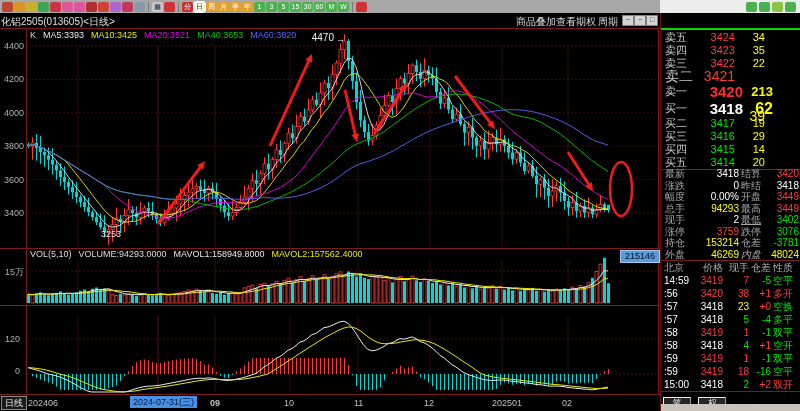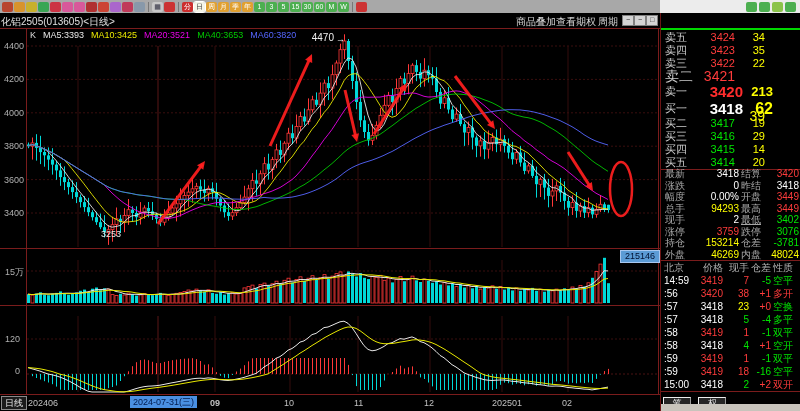--- a/index.html
+++ b/index.html
@@ -742,20 +742,21 @@
       <polygon points="495,129 487.0,124.9 493.2,120.2" fill="#ff1f1f" opacity="0.92"></polygon>
       <line x1="568" y1="152" x2="590.8" y2="187.6" stroke="#ff1f1f" stroke-width="3" opacity="0.92"></line>
       <polygon points="593,191 585.3,186.3 591.9,182.1" fill="#ff1f1f" opacity="0.92"></polygon>
       <ellipse cx="621" cy="189" rx="11" ry="27" fill="none" stroke="#ff1f1f" stroke-width="2.5" opacity="0.92"></ellipse>
       <text x="334" y="41" fill="#f0f0f0" font-size="10" text-anchor="end">4470</text>
       <text x="336" y="42" fill="#f0f0f0" font-size="9">→</text>
       <text x="111" y="237" fill="#e8e8e8" font-size="9" text-anchor="middle">3253</text>
     </svg>
 
   <div class="indline" id="main-ind" style="left:30px;top:30px"><span style="color: rgb(220, 220, 220);">K</span><span style="color: rgb(232, 232, 232);">MA5:3393</span><span style="color: rgb(232, 232, 0);">MA10:3425</span><span style="color: rgb(232, 0, 232);">MA20:3521</span><span style="color: rgb(0, 200, 0);">MA40:3653</span><span style="color: rgb(85, 102, 255);">MA60:3820</span></div>
+  <div class="indline" id="vol-ind" style="left:30px;top:249px"><span style="color: rgb(220, 220, 220);">VOL(5,10)</span><span style="color: rgb(220, 220, 220);">VOLUME:94293.0000</span><span style="color: rgb(232, 232, 232);">MAVOL1:158949.8000</span><span style="color: rgb(232, 232, 0);">MAVOL2:157562.4000</span></div>
 
   <div id="ylabels">
       <div class="ylab" style="top: 41px; left: 2px; width: 22px;">4400</div>
       <div class="ylab" style="top: 74.4px; left: 2px; width: 22px;">4200</div>
       <div class="ylab" style="top: 107.8px; left: 2px; width: 22px;">4000</div>
       <div class="ylab" style="top: 141.2px; left: 2px; width: 22px;">3800</div>
       <div class="ylab" style="top: 174.6px; left: 2px; width: 22px;">3600</div>
       <div class="ylab" style="top: 208px; left: 2px; width: 22px;">3400</div>
     </div>
   <div class="ylab" style="top:266px;left:2px;width:22px">15万</div>
@@ -871,21 +872,21 @@
         </div>
         <div class="rrow" style="top: 224px; height: 11px; line-height: 11px; font-size: 10px;">
           <span class="cell" style="left: 4px; color: rgb(168, 168, 168);">持仓</span>
           <span class="cell" style="right: 62px; color: rgb(255, 255, 0);">153214</span>
           <span class="cell" style="left: 80px; color: rgb(168, 168, 168);">仓差</span>
           <span class="cell" style="right: 2px; color: rgb(0, 230, 0);">-3781</span>
         </div>
         <div class="rrow" style="top: 236px; height: 11px; line-height: 11px; font-size: 10px;">
           <span class="cell" style="left: 4px; color: rgb(168, 168, 168);">外盘</span>
           <span class="cell" style="right: 62px; color: rgb(255, 255, 0);">46269</span>
-          <span class="cell" style="left: 80px; color: rgb(168, 168, 168);">内盘</span>
+          <span class="cell" style="left: 80px; color: rgb(168, 168, 168); font-style: italic;">内盘</span>
           <span class="cell" style="right: 2px; color: rgb(255, 255, 0);">48024</span>
         </div>
         <div class="rsep" style="top: 247px;"></div>
       </div>
     <div id="ticklist">
         <div class="rrow" style="top: 249px; height: 11px; line-height: 11px; font-size: 10px;">
           <span class="cell" style="color: rgb(176, 176, 176); left: 3px;">北京</span>
           <span class="cell" style="color: rgb(176, 176, 176); right: 78px;">价格</span>
           <span class="cell" style="color: rgb(176, 176, 176); right: 52px;">现手</span>
           <span class="cell" style="color: rgb(176, 176, 176); right: 30px;">仓差</span>

